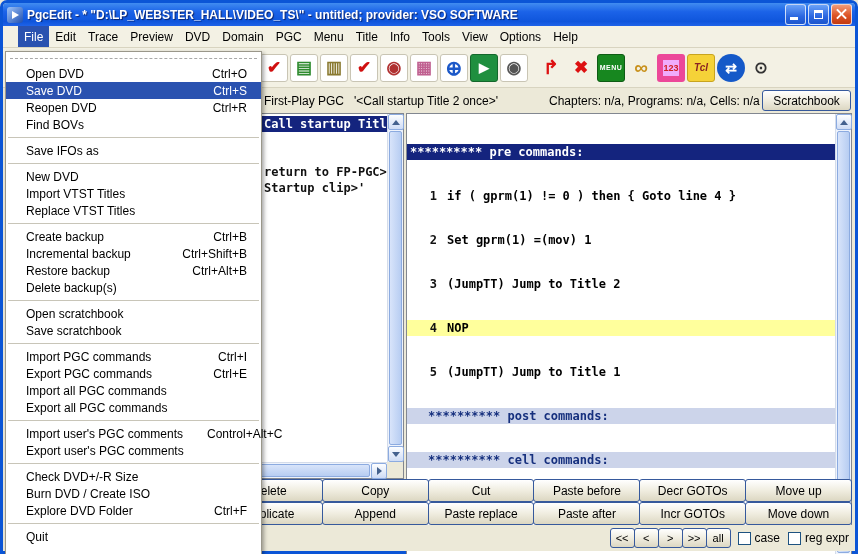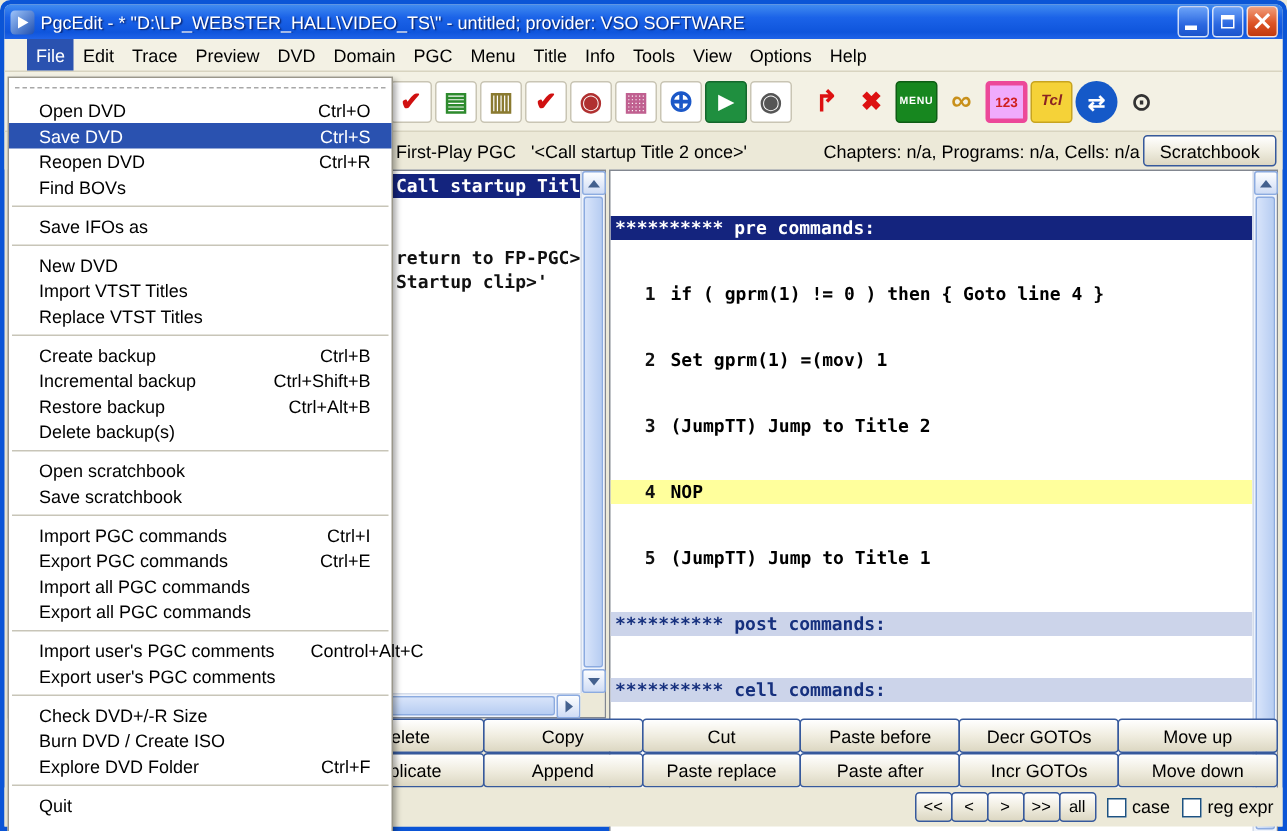--- a/index.html
+++ b/index.html
@@ -8,21 +8,21 @@
   .window{position:absolute;inset:0;border:3px solid #0b55d6;border-radius:7px 7px 0 0;background:#ece9d8}
 
   
   .titlebar{position:absolute;left:0;top:0;right:0;height:23px;
     background:linear-gradient(#418cf0 0%,#1b63e8 38%,#0f55dc 80%,#1f63e8 100%);
     display:flex;align-items:center;padding:0 3px;border-radius:4px 4px 0 0}
   .app-icon{width:16px;height:16px;margin:0 4px 0 1px;border-radius:3px;
     background:linear-gradient(135deg,#9ec4fa,#1f4fb0);position:relative;flex:none}
   .app-icon::after{content:"";position:absolute;left:5px;top:4px;
     border-left:7px solid #fff;border-top:4px solid transparent;border-bottom:4px solid transparent}
-  .title-text{color:#fff;font-weight:normal;font-size:12px;flex:1;white-space:pre;overflow:hidden;
+  .title-text{color:#fff;font-weight:bold;font-size:12px;flex:1;white-space:pre;overflow:hidden;
     text-shadow:1px 1px 1px rgba(0,0,40,.65)}
   .win-btns{display:flex;gap:2px;flex:none}
   .win-btn{width:21px;height:21px;border-radius:3px;border:1px solid rgba(255,255,255,.75);
     display:flex;align-items:center;justify-content:center;position:relative}
   .win-btn.min,.win-btn.max{background:linear-gradient(#6aa2f8,#2b67e0 60%,#1c55cc)}
   .win-btn.close{background:linear-gradient(#f09b78,#dd5426 55%,#c23a10)}
   .glyph-min{position:absolute;left:4px;bottom:4px;width:8px;height:3px;background:#fff}
   .glyph-max{width:9px;height:9px;border:1px solid #fff;border-top-width:3px}
   .glyph-close{position:relative;width:13px;height:13px}
   .glyph-close::before,.glyph-close::after{content:"";position:absolute;left:0;top:5px;width:13px;height:2px;background:#fff}
@@ -45,21 +45,21 @@
   .i2{background:#fff;border:1px solid #c9c5b4;color:#8a7a30}
   .i4{background:#fff;border:1px solid #c9c5b4;color:#b03030}
   .i5{background:#fff;border:1px solid #c9c5b4;color:#c06090}
   .i6{background:#fff;border:1px solid #c9c5b4;color:#1b58c8;font-size:20px}
   .i7{background:#1f8f3f;color:#fff;font-size:13px;border:1px solid #14672c}
   .i8{background:#fff;border:1px solid #c9c5b4;color:#555;margin-right:9px}
   .i9{background:#f3f1e4;color:#d11;font-size:19px}
   .i10{background:#f3f1e4;color:#d11}
   .i11{background:#17871f;color:#fff;font-size:7px;border:1px solid #0e5c14;letter-spacing:.5px}
   .i12{background:#f3f1e4;color:#c8901a;font-size:19px}
-  .i13{background:#f0abfc;border:3px solid #ec4899;color:#d02020;font-size:9px}
+  .i13{background:#f0abfc;border:6px solid #ec4899;color:#d02020;font-size:9px}
   .i14{background:#f5d238;color:#8a2222;font-size:10px;font-style:italic;border:1px solid #c8a41f}
   .i15{background:#1559c8;color:#fff;border-radius:50%;font-size:14px}
   .i16{background:#f3f1e4;color:#333;font-size:16px}
 
   
   .infobar{position:absolute;left:0;top:85px;right:0;height:25px;background:#ece9d8;font-size:12px}
   .pgc-label{position:absolute;left:261px;top:6px;white-space:pre;color:#000}
   .pgc-stats{position:absolute;left:546px;top:6px;white-space:pre;color:#000}
   .btn{border:1px solid #36599c;border-radius:3px;color:#000;font-family:"Liberation Sans",sans-serif;
     background:linear-gradient(#ffffff,#f0ede0 50%,#dcd7c2);font-size:12px;display:flex;
@@ -76,21 +76,21 @@
     line-height:16px;padding-left:258px}
   .tree-item{position:absolute;left:0;right:0;height:16px;color:#111;line-height:16px;padding-left:258px}
   .tree-item.t2{top:48px}
   .tree-item.t3{top:64px}
 
   .cmd-row{height:16px;line-height:16px;display:flex;color:#000}
   .ln{width:30px;text-align:right;margin-right:10px;color:#111;flex:none}
   .ct{color:#000000}
   .cmd-row.hl{background:#ffff9c}
   .cmd-row.hdr-sel{background:#14247e;color:#fff;padding-left:3px}
-  .cmd-row.hdr{background:#ccd4ea;color:#16307e;padding-left:3px}
+  .cmd-row.hdr{background:#ccd4ea;color:#16307e;padding-left:21px}
 
   
   .vsb{position:absolute;top:0;right:0;width:16px;bottom:16px;background:#eef3fc;border-left:1px solid #d4dcea}
   .hsb{position:absolute;left:0;bottom:0;height:16px;right:16px;background:#eef3fc;border-top:1px solid #d4dcea}
   .sb-btn{position:absolute;width:16px;height:16px;background:linear-gradient(#fdfeff,#cfdcf5);
     border:1px solid #8cabe0;border-radius:2px;display:flex;align-items:center;justify-content:center}
   .vsb .up{top:0;left:0}.vsb .down{bottom:0;left:0}
   .hsb .lft{left:0;top:0}.hsb .rgt{right:0;top:0}
   .vthumb{position:absolute;left:1px;right:1px;top:17px;bottom:17px;
     background:linear-gradient(90deg,#d8e4fa,#b7cdf2);border:1px solid #8cabe0;border-radius:2px}

